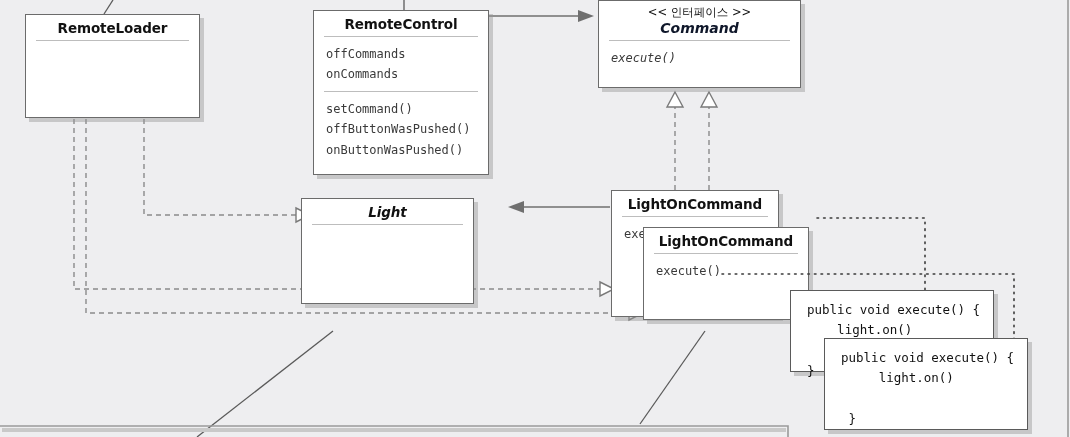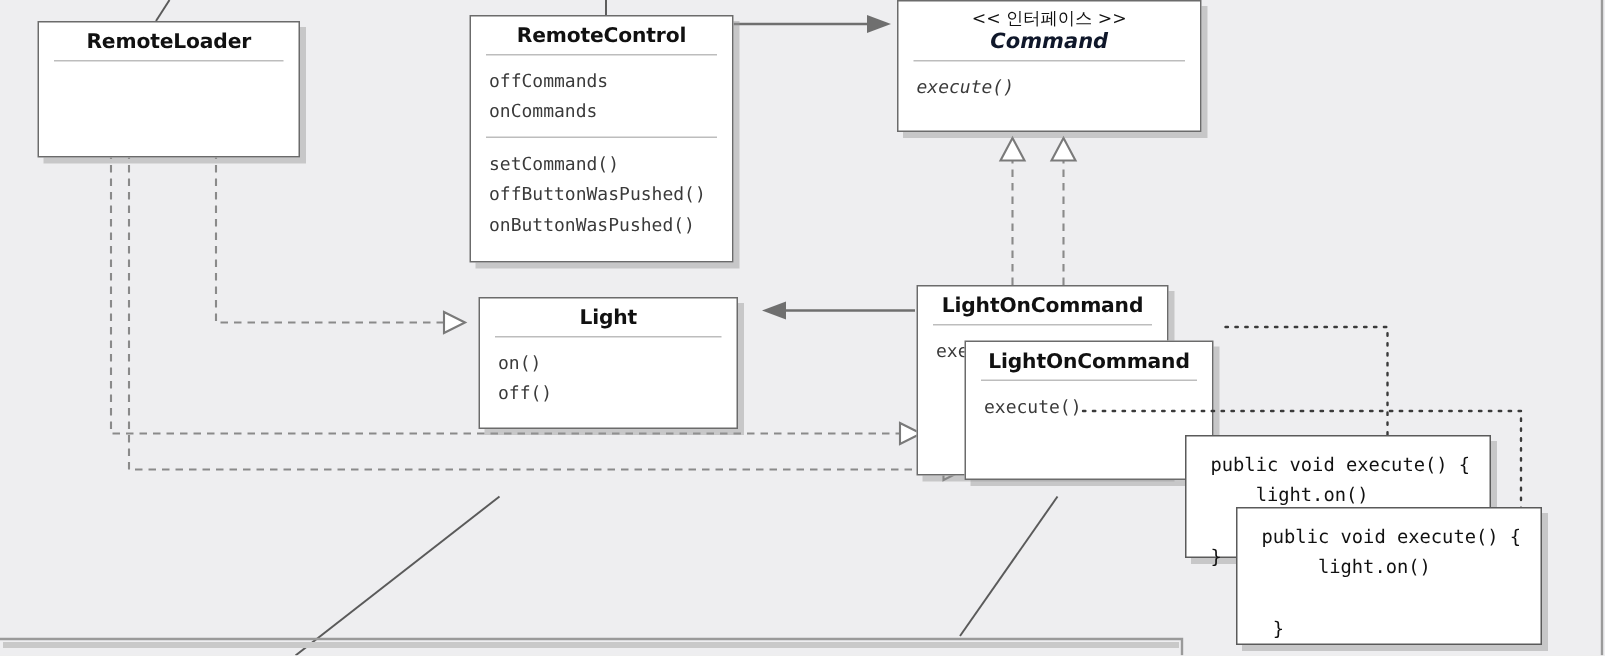--- a/index.html
+++ b/index.html
@@ -133,21 +133,21 @@
 
     <path class="thin-line" d="M 333 331 L 197 437"></path>
     <path class="thin-line" d="M 705 331 L 640 424"></path>
 
     <path class="edge-line" d="M 0 426 L 788 426 L 788 437"></path>
     <path class="box-shadow-edge" d="M 2 430 L 786 430"></path>
 
     <path class="edge-line" d="M 1068 0 L 1068 437"></path>
   </svg>
 
-  <div class="uml-box" style="left:25px; top:14px; width:175px; height:91px;">
+  <div class="uml-box" style="left:25px; top:14px; width:175px; height:104px;">
     <div class="uml-title serif">RemoteLoader</div>
     <div class="uml-sep"></div>
     <div class="uml-compartment empty"></div>
   </div>
 
   <div class="uml-box" style="left:313px; top:10px; width:176px; height:165px;">
     <div class="uml-title">RemoteControl</div>
     <div class="uml-sep"></div>
     <div class="uml-compartment">
       <div class="row">offCommands</div>
@@ -163,27 +163,23 @@
 
   <div class="uml-box" style="left:598px; top:0px; width:203px; height:88px;">
     <div class="stereotype">&lt;&lt; 인터페이스 &gt;&gt;</div>
     <div class="iface-name">Command</div>
     <div class="uml-sep"></div>
     <div class="uml-compartment italic">
       <div class="row">execute()</div>
     </div>
   </div>
 
-  <div class="uml-box" style="left:319px; top:198px; width:173px; height:88px;">
+  <div class="uml-box" style="left:301px; top:198px; width:173px; height:106px;font-style:italic;">
     <div class="uml-title">Light</div>
     <div class="uml-sep"></div>
-    <div class="uml-compartment">
-      <div class="row">on()</div>
-      <div class="row">off()</div>
-    </div>
   </div>
 
   <div class="uml-box" style="left:611px; top:190px; width:168px; height:127px; z-index:12;">
     <div class="uml-title">LightOnCommand</div>
     <div class="uml-sep"></div>
     <div class="uml-compartment">
       <div class="row">execute()</div>
     </div>
   </div>
 

